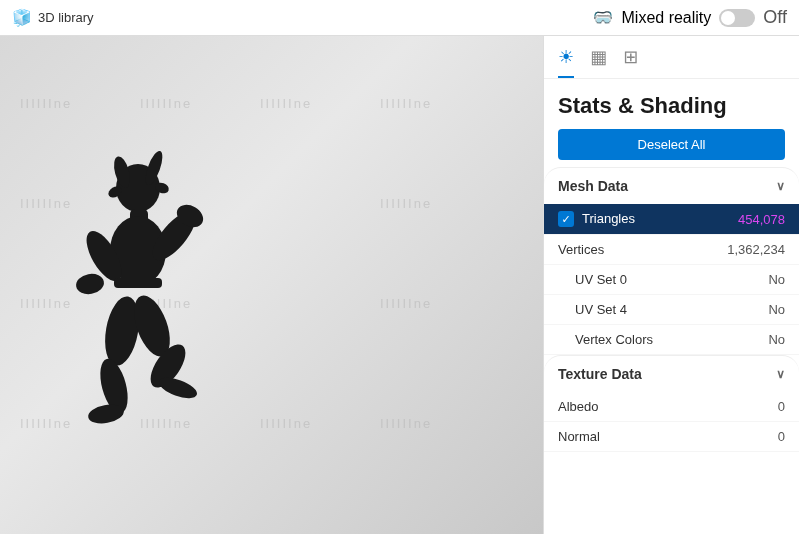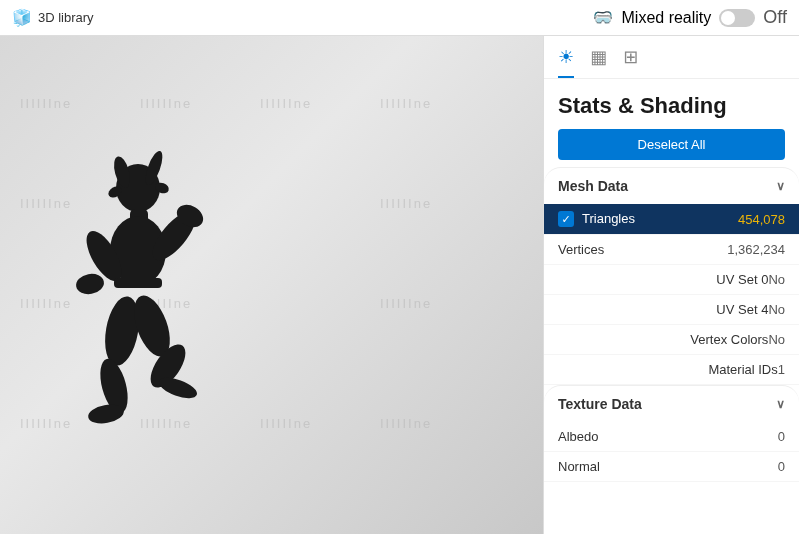--- a/index.html
+++ b/index.html
@@ -182,21 +182,21 @@
       font-size: 13px;
       color: #333;
       border-bottom: 1px solid #f5f5f5;
     }
     .data-row.highlighted {
       background: #0f3460;
       color: white;
       border-radius: 0;
     }
     .data-row.highlighted .data-value {
-      color: #eab308;
+      color: #d946ef;
     }
     .data-label {
       font-size: 13px;
     }
     .data-value {
       font-size: 13px;
       color: #555;
     }
     .checkbox-icon {
       width: 16px;
@@ -213,22 +213,21 @@
     .checkbox-icon::after {
       content: '✓';
       color: white;
       font-size: 11px;
     }
     .row-left {
       display: flex;
       align-items: flex-start;
     }
     .indented {
-      padding-left: 40px;
-      justify-content: flex-end;
+      padding-left: 31px;
     }
   </style>
 </head>
 <body>
 
 <div id="topbar">
   <div class="topbar-item">
     <span class="topbar-icon">🧊</span>
     <span>3D library</span>
   </div>
@@ -342,24 +341,20 @@
     <div class="data-row indented">
       <span class="data-label">UV Set 4</span>
       <span class="data-value">No</span>
     </div>
 
     <div class="data-row indented">
       <span class="data-label">Vertex Colors</span>
       <span class="data-value">No</span>
     </div>
 
-    <div class="data-row indented">
-      <span class="data-label">Material IDs</span>
-      <span class="data-value">1</span>
-    </div>
 
     <div class="section-header">
       <span>Texture Data</span>
       <span class="chevron">∨</span>
     </div>
 
     <div class="data-row">
       <span class="data-label">Albedo</span>
       <span class="data-value">0</span>
     </div>

